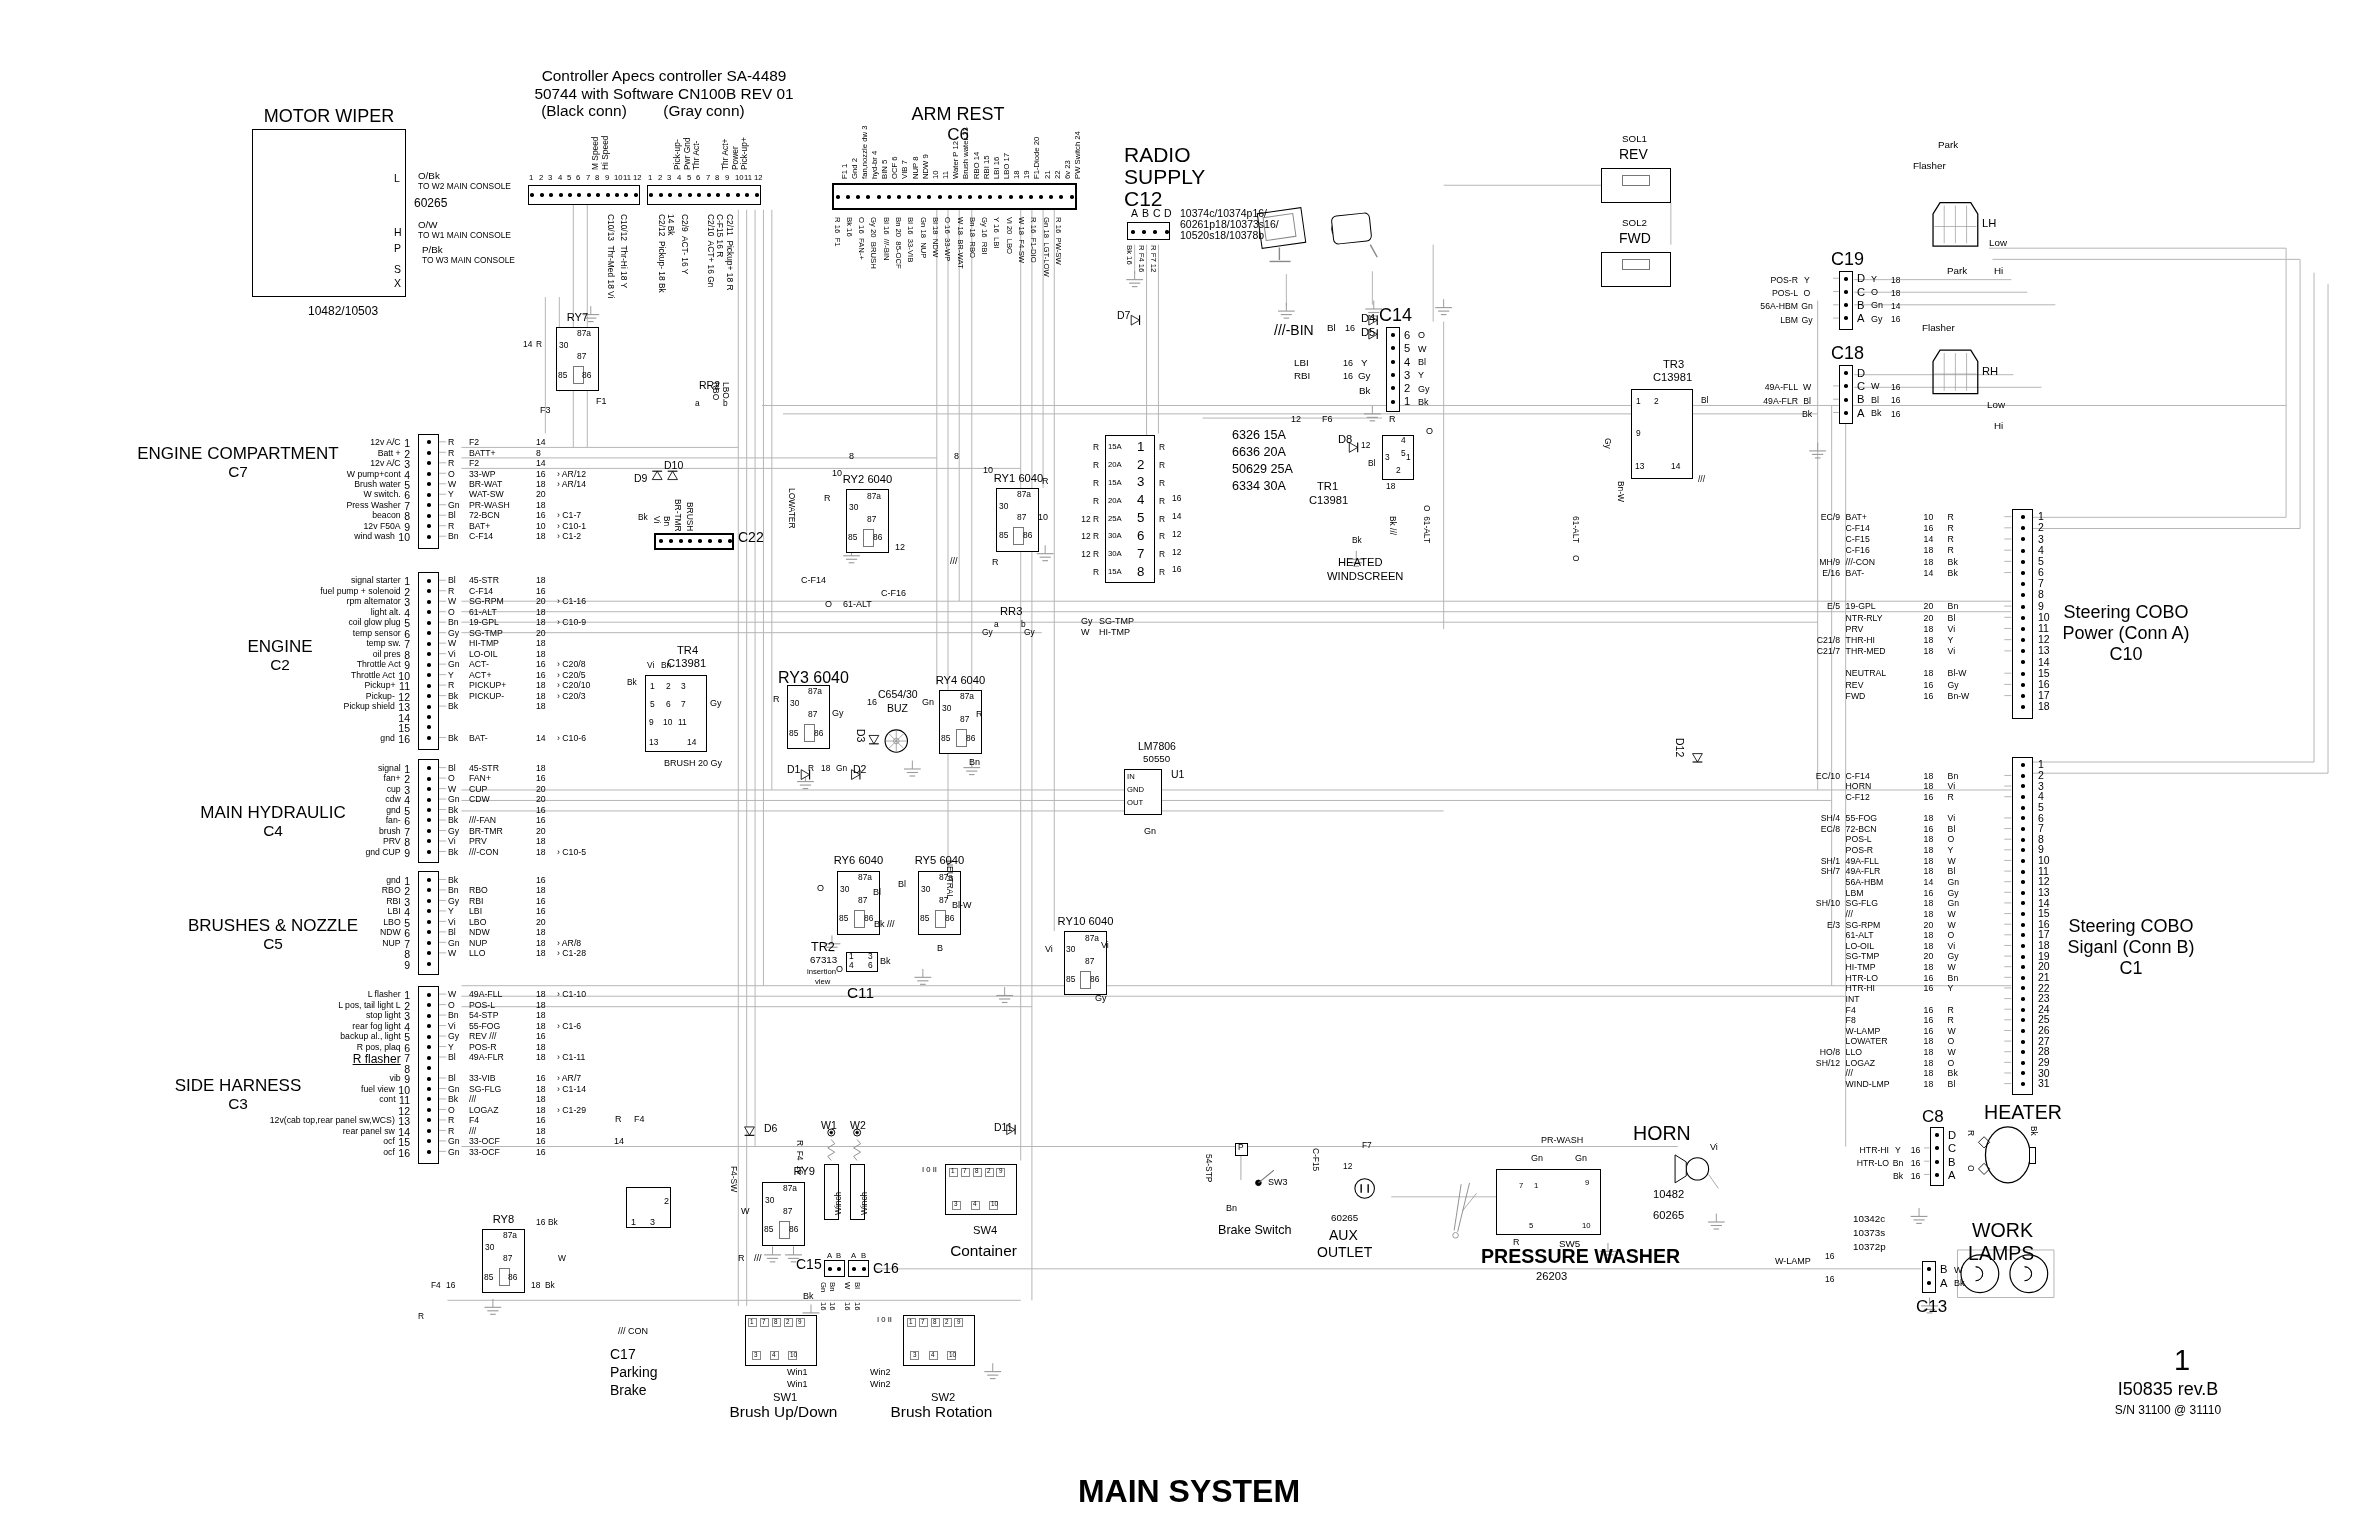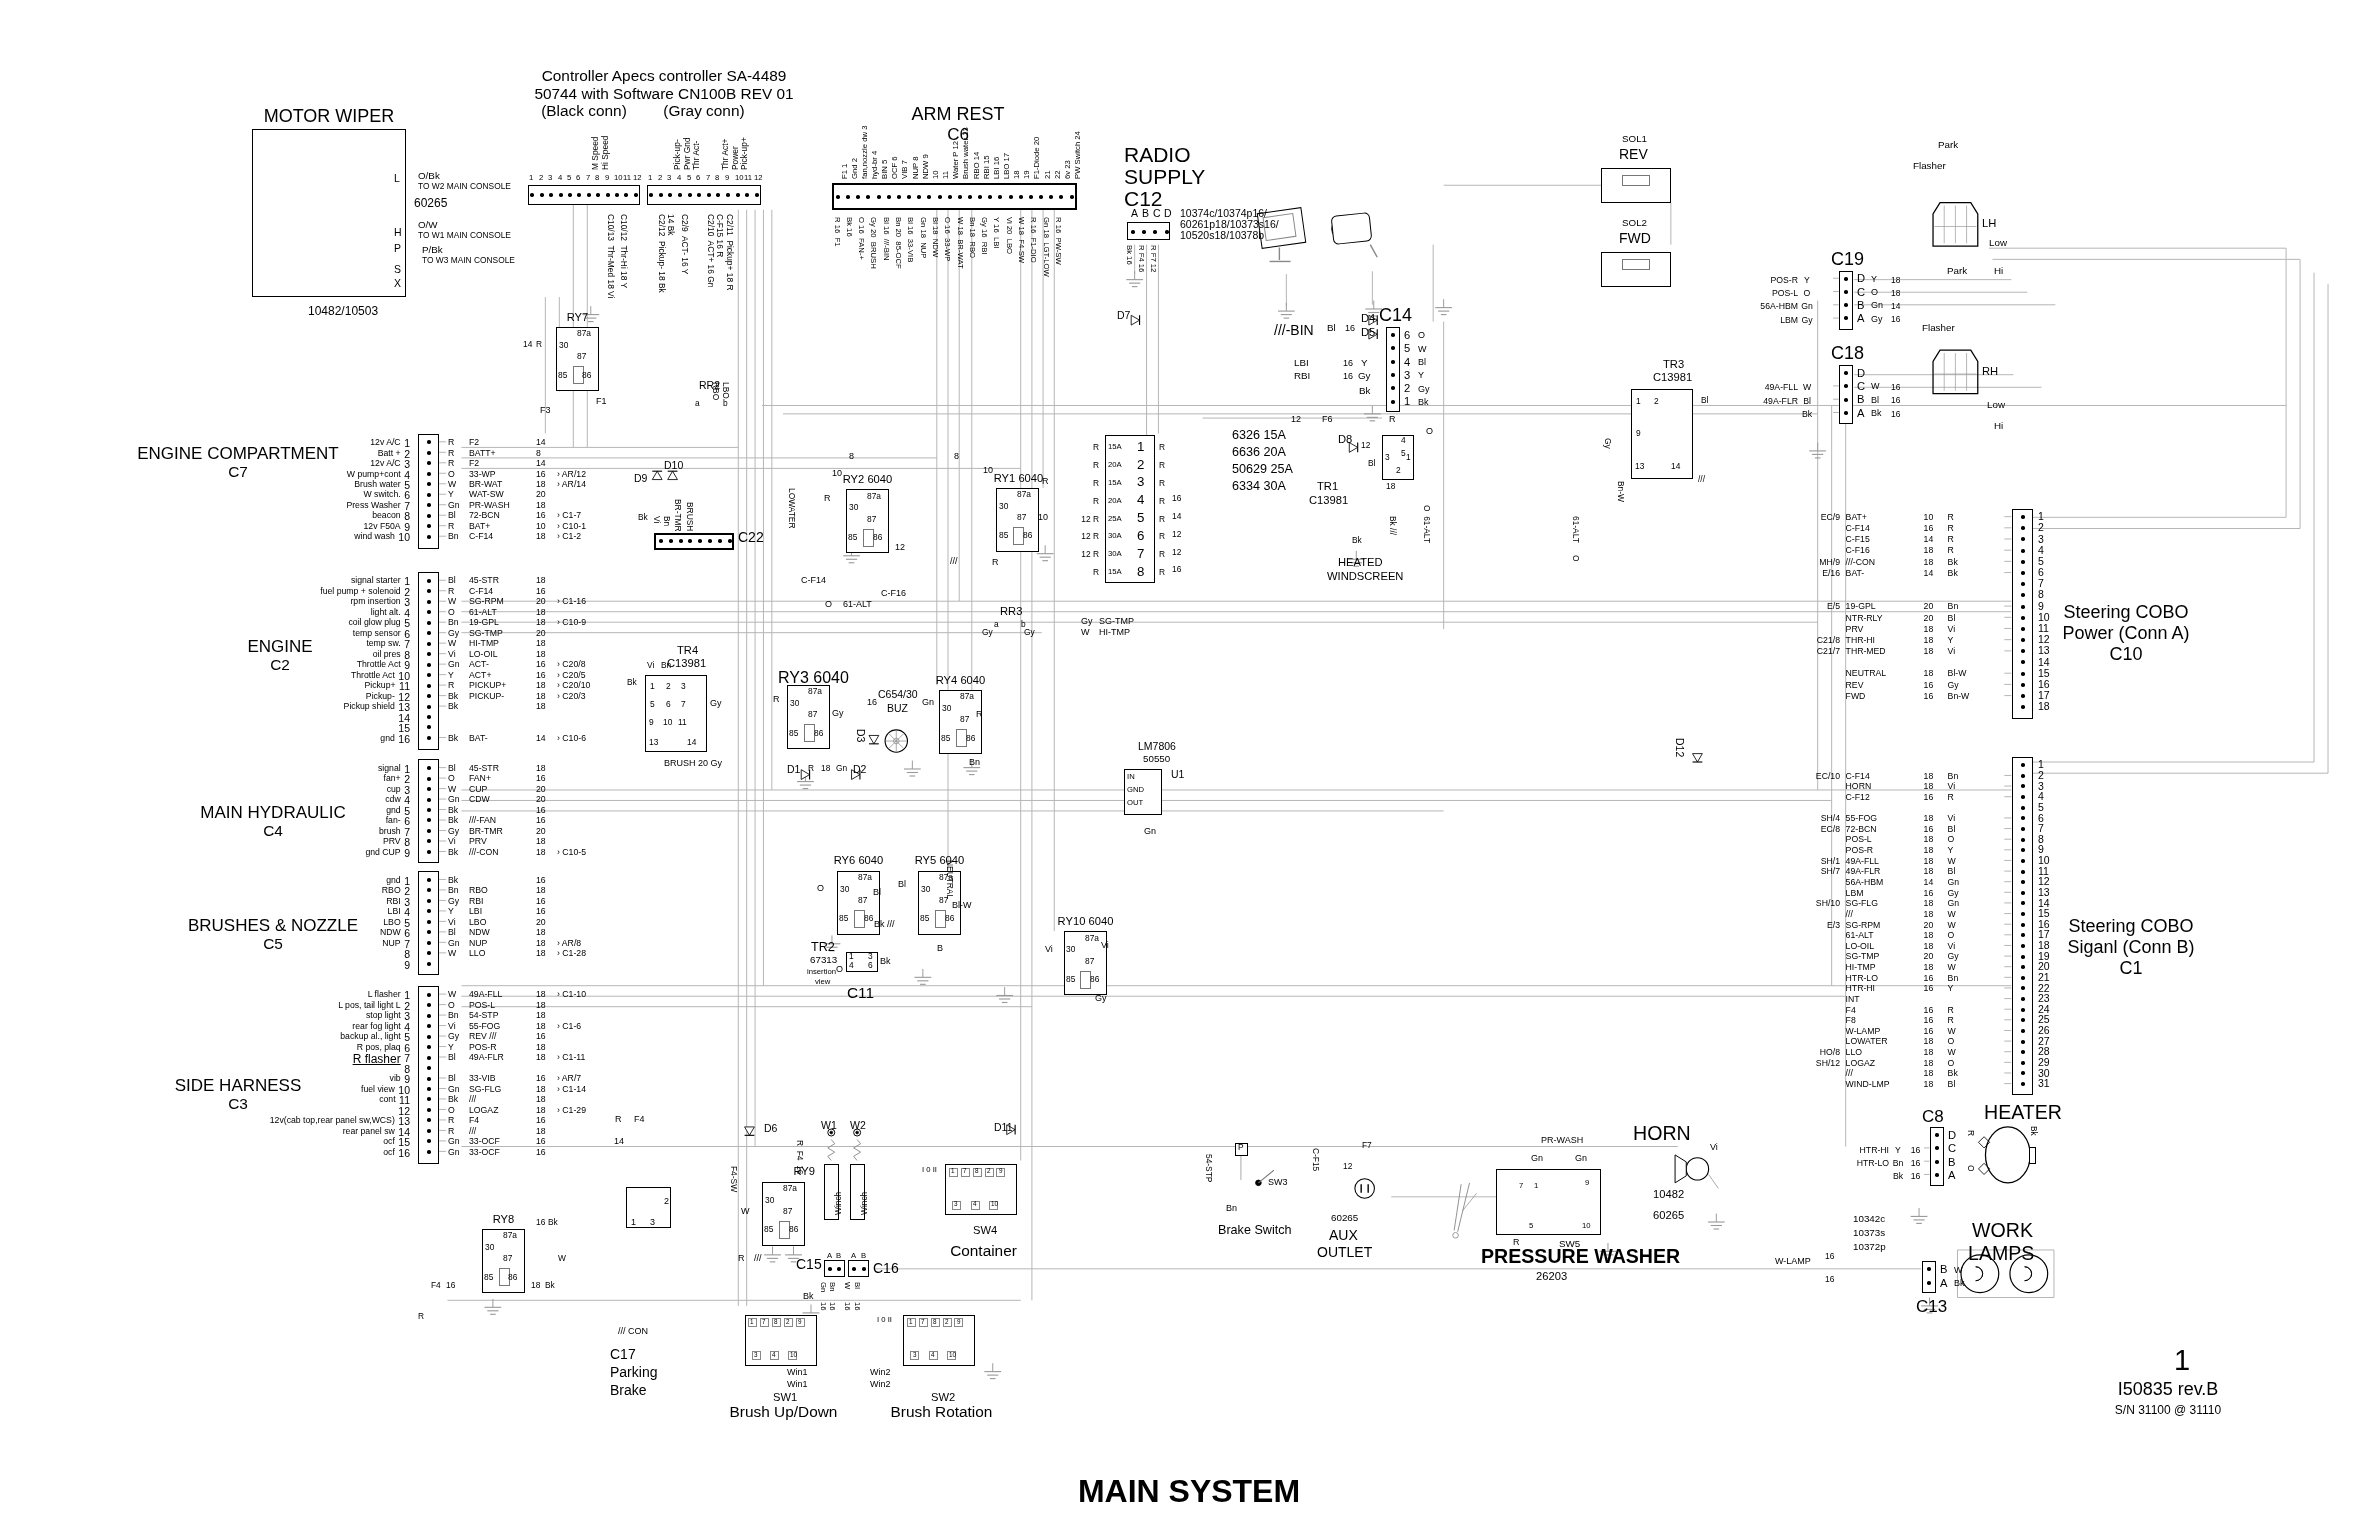--- a/index.html
+++ b/index.html
@@ -598,21 +598,21 @@
       <span style="font-size: 8.7px;">fuel pump + solenoid</span>
       <span style="font-size: 10.5px; margin-left: 3.5px;">2</span>
     </div>
     <div class="row" style="left: 448px; top: 586px;">
       <span style="display: inline-block; width: 21px; font-size: 8.7px;">R</span>
       <span style="display: inline-block; width: 67px; font-size: 8.7px;">C-F14</span>
       <span style="display: inline-block; width: 21px; font-size: 8.7px;">16</span>
     </div>
     <div class="dot" style="left: 427px; top: 600px;"></div>
     <div class="row" style="left: 179px; top: 596px; width: 231px; justify-content: flex-end;">
-      <span style="font-size: 8.7px;">rpm insertion</span>
+      <span style="font-size: 8.7px;">rpm alternator</span>
       <span style="font-size: 10.5px; margin-left: 3.5px;">3</span>
     </div>
     <div class="row" style="left: 448px; top: 596px;">
       <span style="display: inline-block; width: 21px; font-size: 8.7px;">W</span>
       <span style="display: inline-block; width: 67px; font-size: 8.7px;">SG-RPM</span>
       <span style="display: inline-block; width: 21px; font-size: 8.7px;">20</span>
       <span style="font-size: 8.7px;">› C1-16</span>
     </div>
     <div class="dot" style="left: 427px; top: 610px;"></div>
     <div class="row" style="left: 179px; top: 607px; width: 231px; justify-content: flex-end;">

